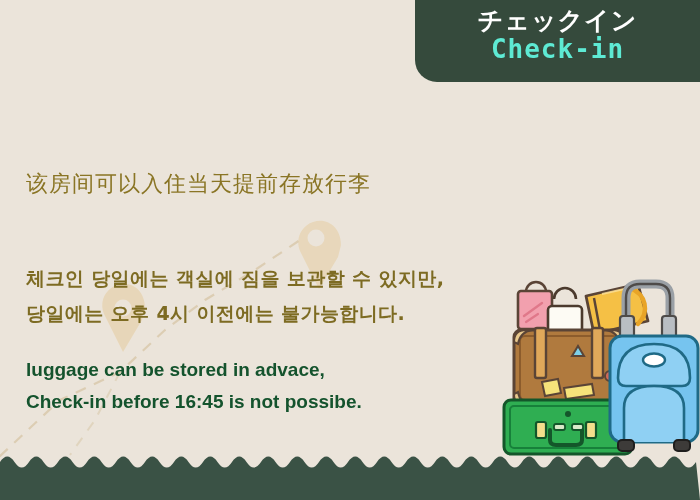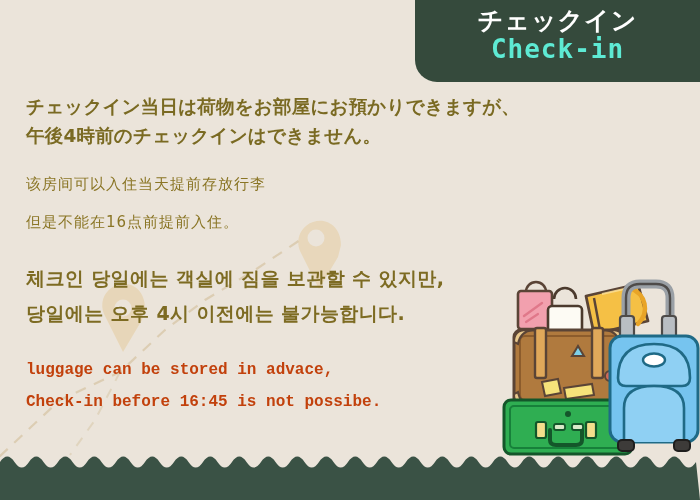--- a/index.html
+++ b/index.html
@@ -83,40 +83,40 @@
     color: #7a6a22;
     font-size: 18.5px;
     font-weight: bold;
     line-height: 29px;
     letter-spacing: 0.2px;
   }
 
   .zh-block { top: 165px; }
   .zh-block .line {
     color: #8a7525;
-    font-size: 15px;
+    font-size: 22px;
     font-weight: 500;
     line-height: 38px;
     letter-spacing: 1px;
   }
 
   .ko-block { top: 261px; }
   .ko-block .line {
     color: #7d6b22;
     font-size: 19px;
     font-weight: 700;
     line-height: 35px;
     letter-spacing: 0.4px;
   }
 
   .en-block { top: 354px; }
   .en-block .line {
-    color: #c2410c;
-    font-family: Liberation Mono, monospace;
-    font-size: 16px;
+    color: #14532d;
+    font-family: Liberation Sans, sans-serif;
+    font-size: 19px;
     font-weight: bold;
     line-height: 32px;
     letter-spacing: 0px;
   }
 
   
   .luggage {
     position: absolute;
     left: 498px;
     top: 272px;
@@ -222,28 +222,23 @@
     </g>
   </svg>
 
   <div class="header-banner">
     <div class="header-jp">チェックイン</div>
     <div class="header-en">Check-in</div>
   </div>
 
   <div class="content">
 
-    <div class="para jp-block">
-      <span class="line">チェックイン当日は荷物をお部屋にお預かりできますが、</span>
-      <span class="line">午後4時前のチェックインはできません。</span>
-    </div>
 
     <div class="para zh-block">
       <span class="line">该房间可以入住当天提前存放行李</span>
-      <span class="line">但是不能在16点前提前入住。</span>
     </div>
 
     <div class="para ko-block">
       <span class="line">체크인 당일에는 객실에 짐을 보관할 수 있지만,</span>
       <span class="line">당일에는 오후 4시 이전에는 불가능합니다.</span>
     </div>
 
     <div class="para en-block">
       <span class="line">luggage can be stored in advace,</span>
       <span class="line">Check-in before 16:45 is not possibe.</span>

